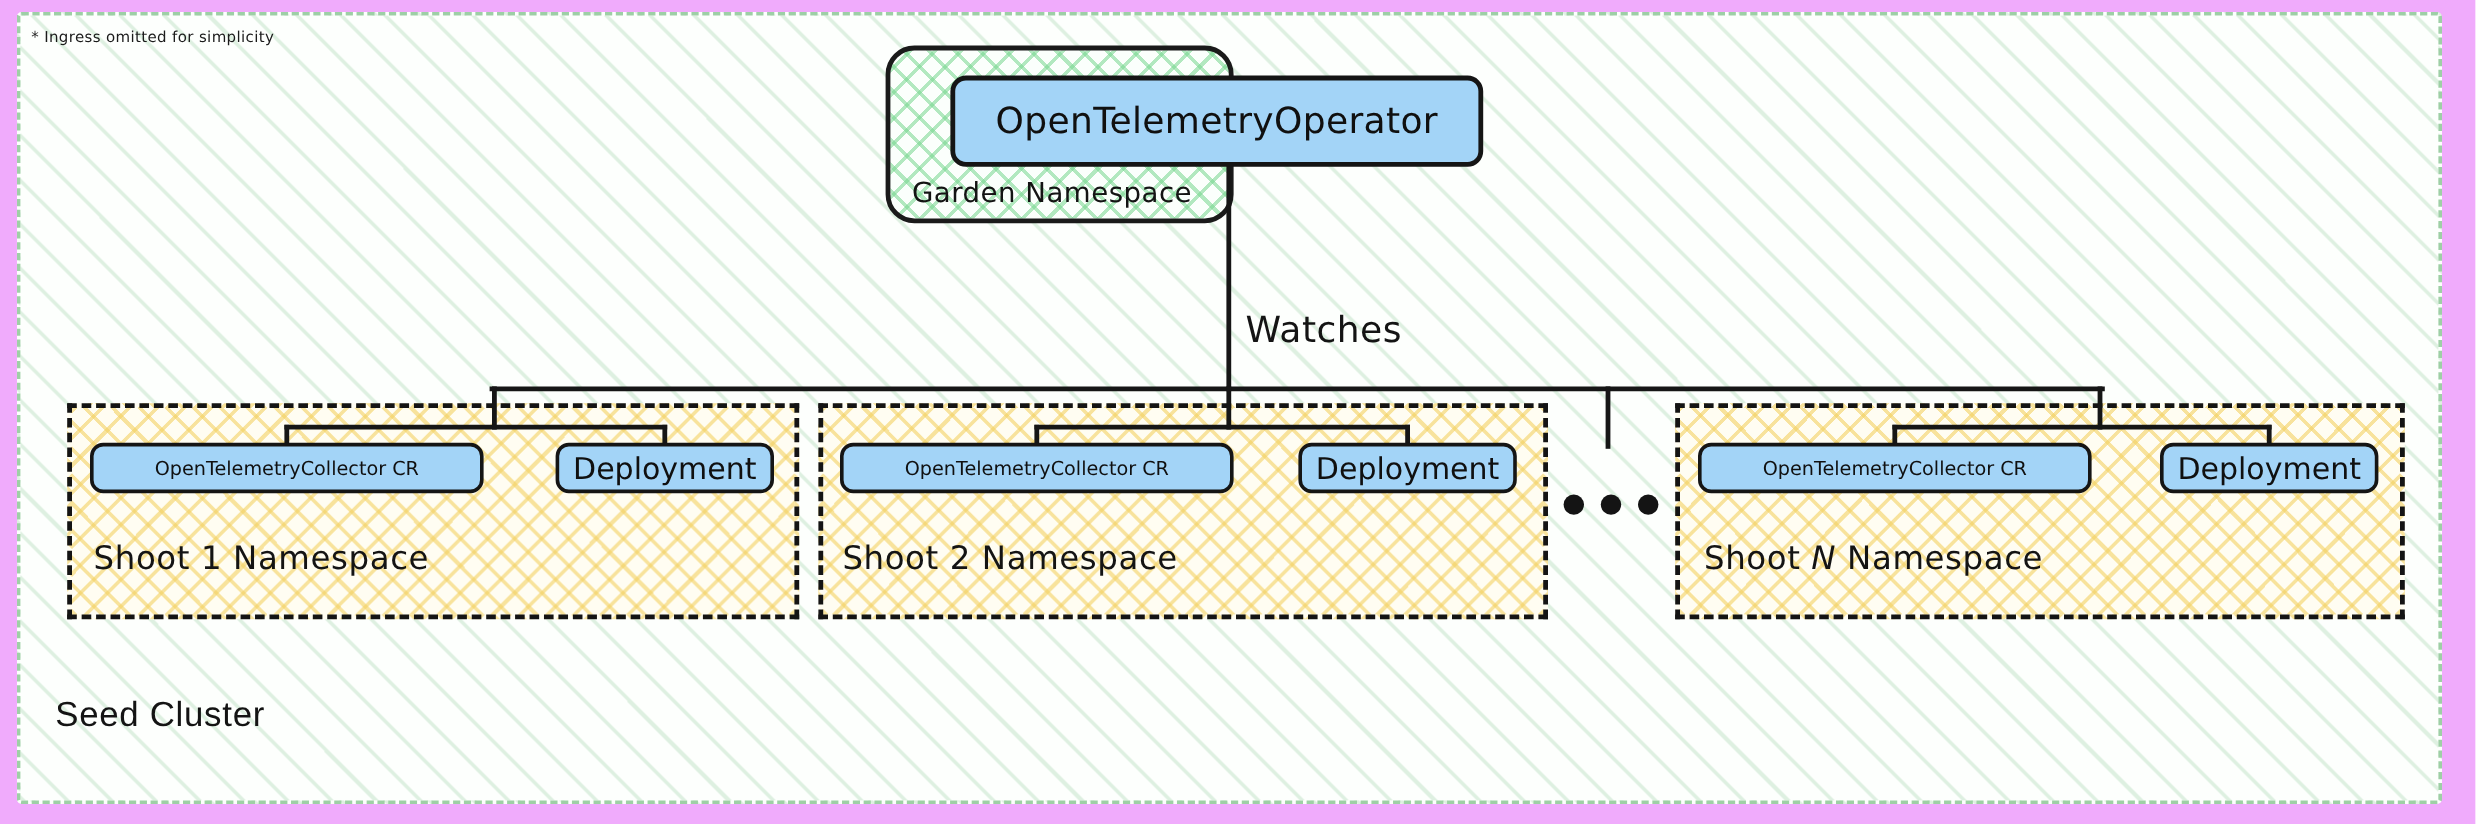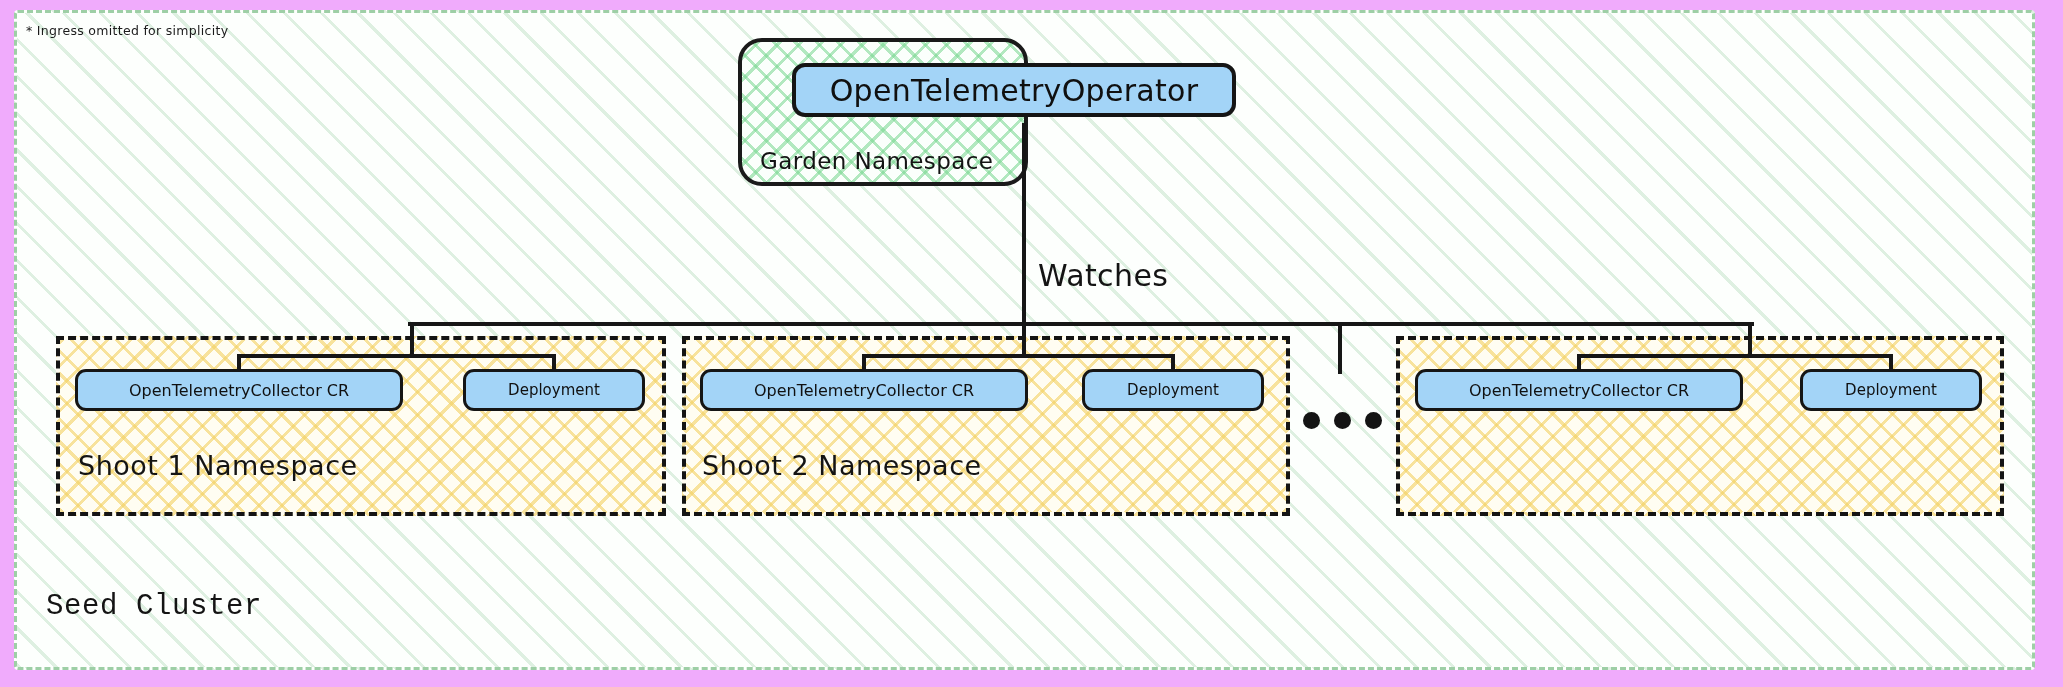--- a/index.html
+++ b/index.html
@@ -38,22 +38,21 @@
   }
 
   .seed-label {
     position: absolute;
     left: 46px;
     top: 580px;
     font-size: 29px;
     color: #141414;
     letter-spacing: 0.6px;
     white-space: nowrap;
-    font-family: Liberation Mono, monospace;
-    margin-top: 10px;
+    font-family: Liberation Sans, sans-serif;
   }
 
   .footnote {
     position: absolute;
     left: 26px;
     top: 23px;
     font-size: 12.5px;
     color: #1b1b1b;
     letter-spacing: 0.3px;
     white-space: nowrap;
@@ -143,29 +142,29 @@
     align-items: center;
     justify-content: center;
     color: #101010;
     white-space: nowrap;
   }
 
   .operator-box {
     left: 792px;
     top: 63px;
     width: 444px;
-    height: 54px;
+    height: 76px;
     border-radius: 13px;
     border-width: 4px;
     font-size: 30px;
     letter-spacing: 0.3px;
   }
 
   .collector-box { width: 328px; height: 42px; font-size: 16px; top: 369px; }
-  .deploy-box    { width: 182px; height: 42px; font-size: 15px; top: 369px; }
+  .deploy-box    { width: 182px; height: 42px; font-size: 25px; top: 369px; }
 
   .collector-1 { left: 75px; }
   .deploy-1    { left: 463px; }
   .collector-2 { left: 700px; }
   .deploy-2    { left: 1082px; }
   .collector-n { left: 1415px; }
   .deploy-n    { left: 1800px; }
 
   
   .wires {
@@ -220,20 +219,21 @@
 
   <div class="garden-ns"></div>
   <div class="garden-label">Garden Namespace</div>
 
   <div class="shoot-ns shoot-1"></div>
   <div class="shoot-ns shoot-2"></div>
   <div class="shoot-ns shoot-n"></div>
 
   <div class="shoot-label shoot-label-1">Shoot 1 Namespace</div>
   <div class="shoot-label shoot-label-2">Shoot 2 Namespace</div>
+  <div class="shoot-label shoot-label-n"><span>Shoot </span><span class="italic-n">N</span><span> Namespace</span></div>
 
   <svg class="wires" viewBox="0 0 2063 687">
 
     <path class="wire" d="M 1024 125 L 1024 324"></path>
 
     <path class="wire" d="M 410 324 L 1752 324"></path>
 
     <path class="wire" d="M 412 324 L 412 356"></path>
     <path class="wire" d="M 1024 324 L 1024 356"></path>
     <path class="wire" d="M 1750 324 L 1750 356"></path>

